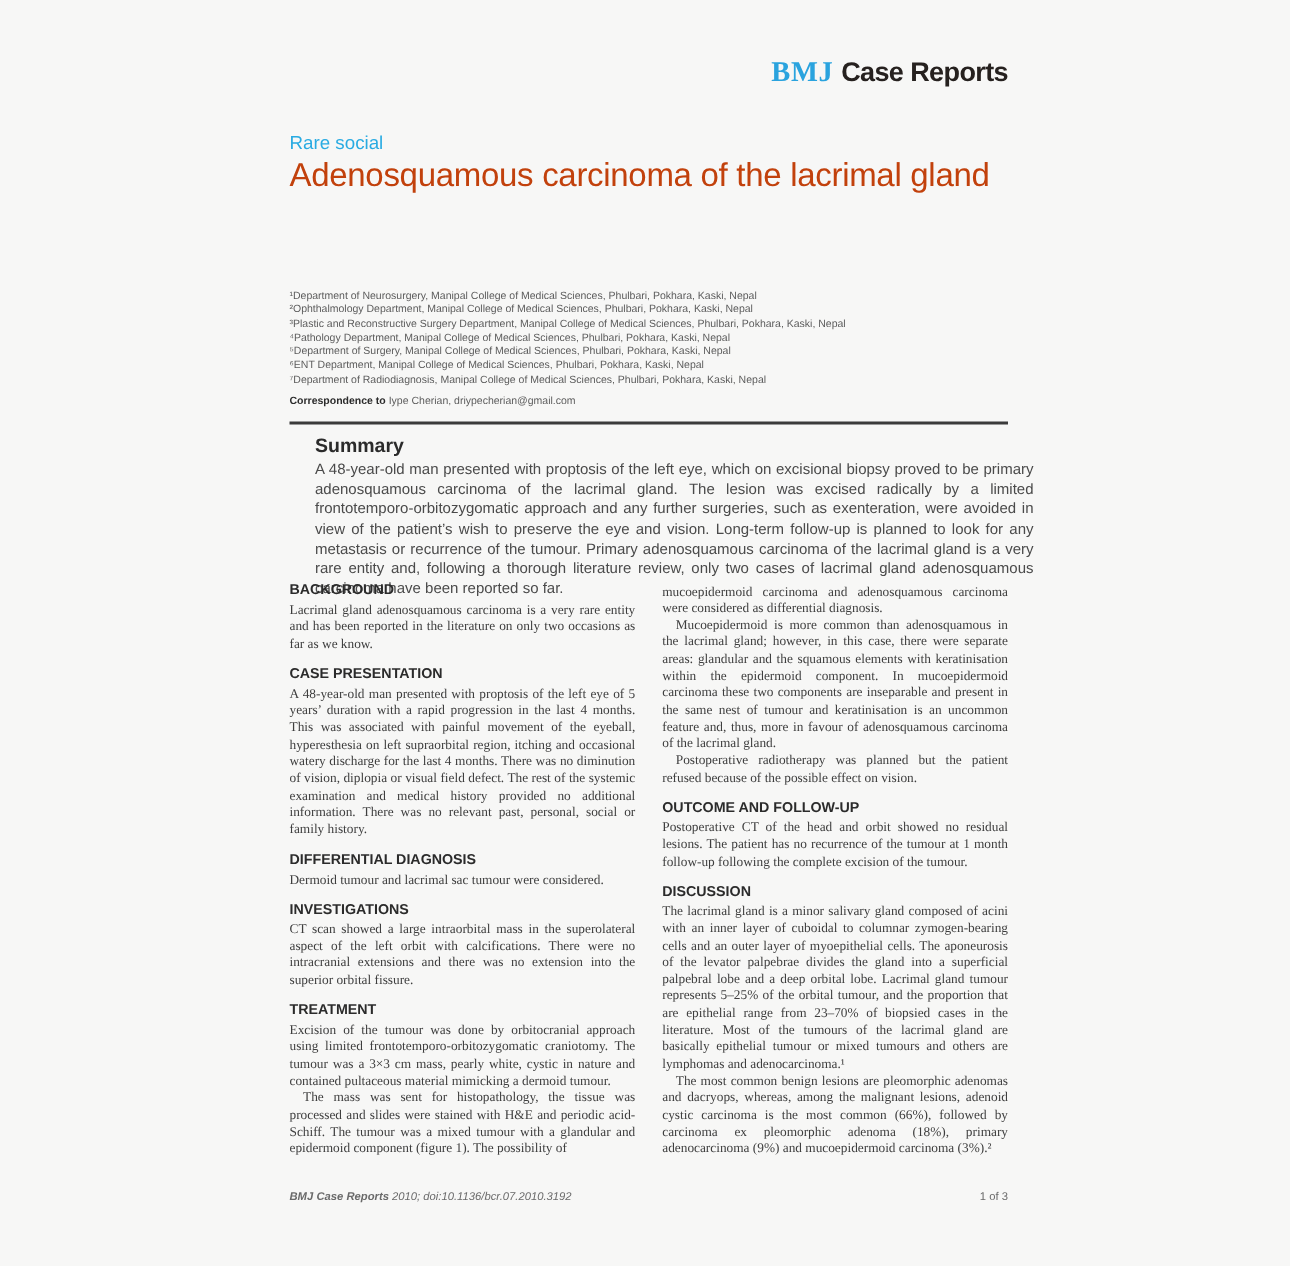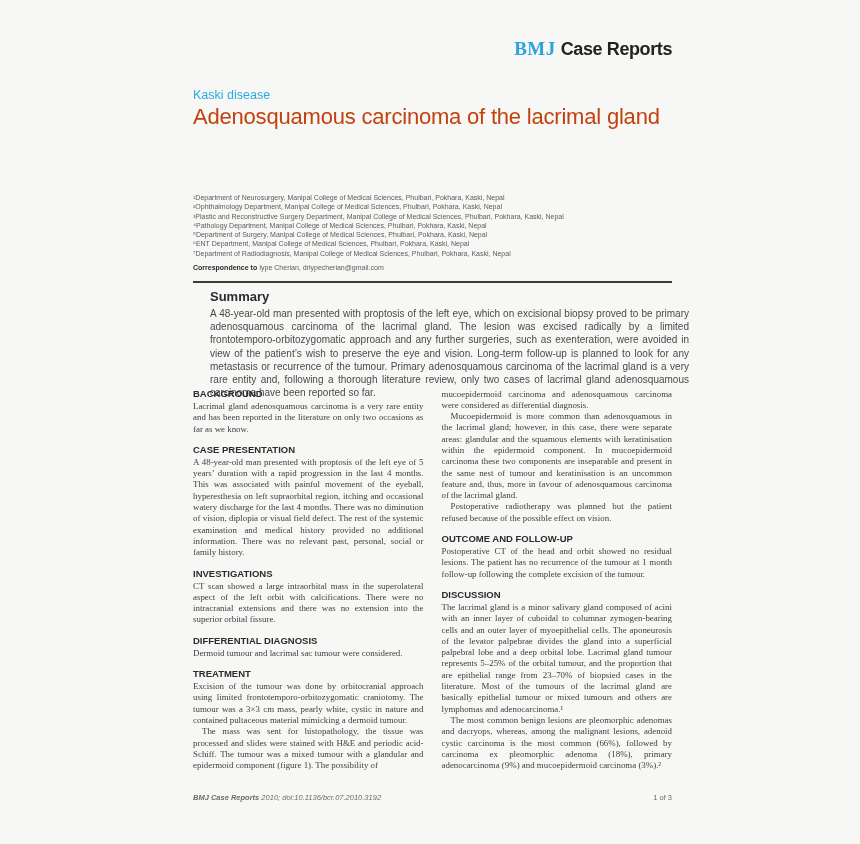--- a/index.html
+++ b/index.html
@@ -75,21 +75,21 @@
 </style>
 </head>
 <body>
 
 <div class="canvas">
 
   <div class="brand">
     <span class="brand-bmj">BMJ</span><span class="brand-rest">Case Reports</span>
   </div>
 
-  <div class="category">Kaski disease</div>
+  <div class="category">Rare social</div>
   <h1 class="title">Adenosquamous carcinoma of the lacrimal gland</h1>
 
   <div class="affiliations">
     <div>¹Department of Neurosurgery, Manipal College of Medical Sciences, Phulbari, Pokhara, Kaski, Nepal</div>
     <div>²Ophthalmology Department, Manipal College of Medical Sciences, Phulbari, Pokhara, Kaski, Nepal</div>
     <div>³Plastic and Reconstructive Surgery Department, Manipal College of Medical Sciences, Phulbari, Pokhara, Kaski, Nepal</div>
     <div>⁴Pathology Department, Manipal College of Medical Sciences, Phulbari, Pokhara, Kaski, Nepal</div>
     <div>⁵Department of Surgery, Manipal College of Medical Sciences, Phulbari, Pokhara, Kaski, Nepal</div>
     <div>⁶ENT Department, Manipal College of Medical Sciences, Phulbari, Pokhara, Kaski, Nepal</div>
     <div>⁷Department of Radiodiagnosis, Manipal College of Medical Sciences, Phulbari, Pokhara, Kaski, Nepal</div>
@@ -111,26 +111,26 @@
     <div class="col">
       <div class="sec">
         <div class="sec-heading">BACKGROUND</div>
         <p>Lacrimal gland adenosquamous carcinoma is a very rare entity and has been reported in the literature on only two occasions as far as we know.</p>
       </div>
       <div class="sec">
         <div class="sec-heading">CASE PRESENTATION</div>
         <p>A 48-year-old man presented with proptosis of the left eye of 5 years’ duration with a rapid progression in the last 4 months. This was associated with painful movement of the eyeball, hyperesthesia on left supraorbital region, itching and occasional watery discharge for the last 4 months. There was no diminution of vision, diplopia or visual field defect. The rest of the systemic examination and medical history provided no additional information. There was no relevant past, personal, social or family history.</p>
       </div>
       <div class="sec">
+        <div class="sec-heading">DIFFERENTIAL DIAGNOSIS</div>
+        <p>Dermoid tumour and lacrimal sac tumour were considered.</p>
+      </div>
+      <div class="sec">
         <div class="sec-heading">INVESTIGATIONS</div>
         <p>CT scan showed a large intraorbital mass in the superolateral aspect of the left orbit with calcifications. There were no intracranial extensions and there was no extension into the superior orbital fissure.</p>
-      </div>
-      <div class="sec">
-        <div class="sec-heading">DIFFERENTIAL DIAGNOSIS</div>
-        <p>Dermoid tumour and lacrimal sac tumour were considered.</p>
       </div>
       <div class="sec">
         <div class="sec-heading">TREATMENT</div>
         <p>Excision of the tumour was done by orbitocranial approach using limited frontotemporo-orbitozygomatic craniotomy. The tumour was a 3×3 cm mass, pearly white, cystic in nature and contained pultaceous material mimicking a dermoid tumour.</p>
         <p class="indent">The mass was sent for histopathology, the tissue was processed and slides were stained with H&amp;E and periodic acid-Schiff. The tumour was a mixed tumour with a glandular and epidermoid component (figure 1). The possibility of</p>
       </div>
     </div>
 
     <div class="col">
       <div class="sec">

